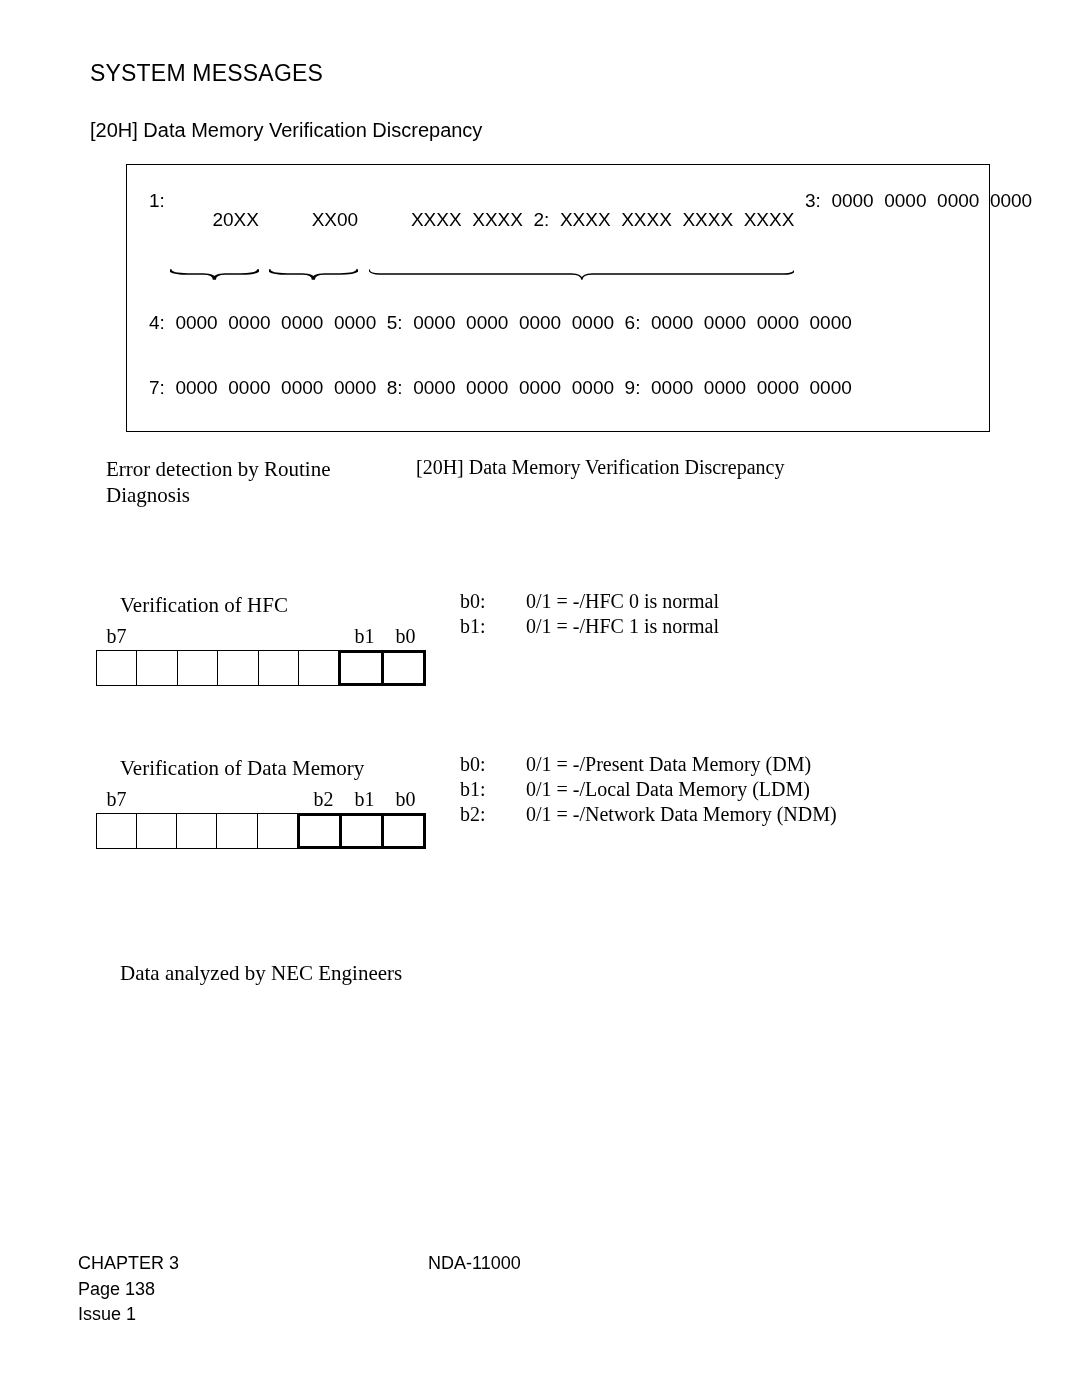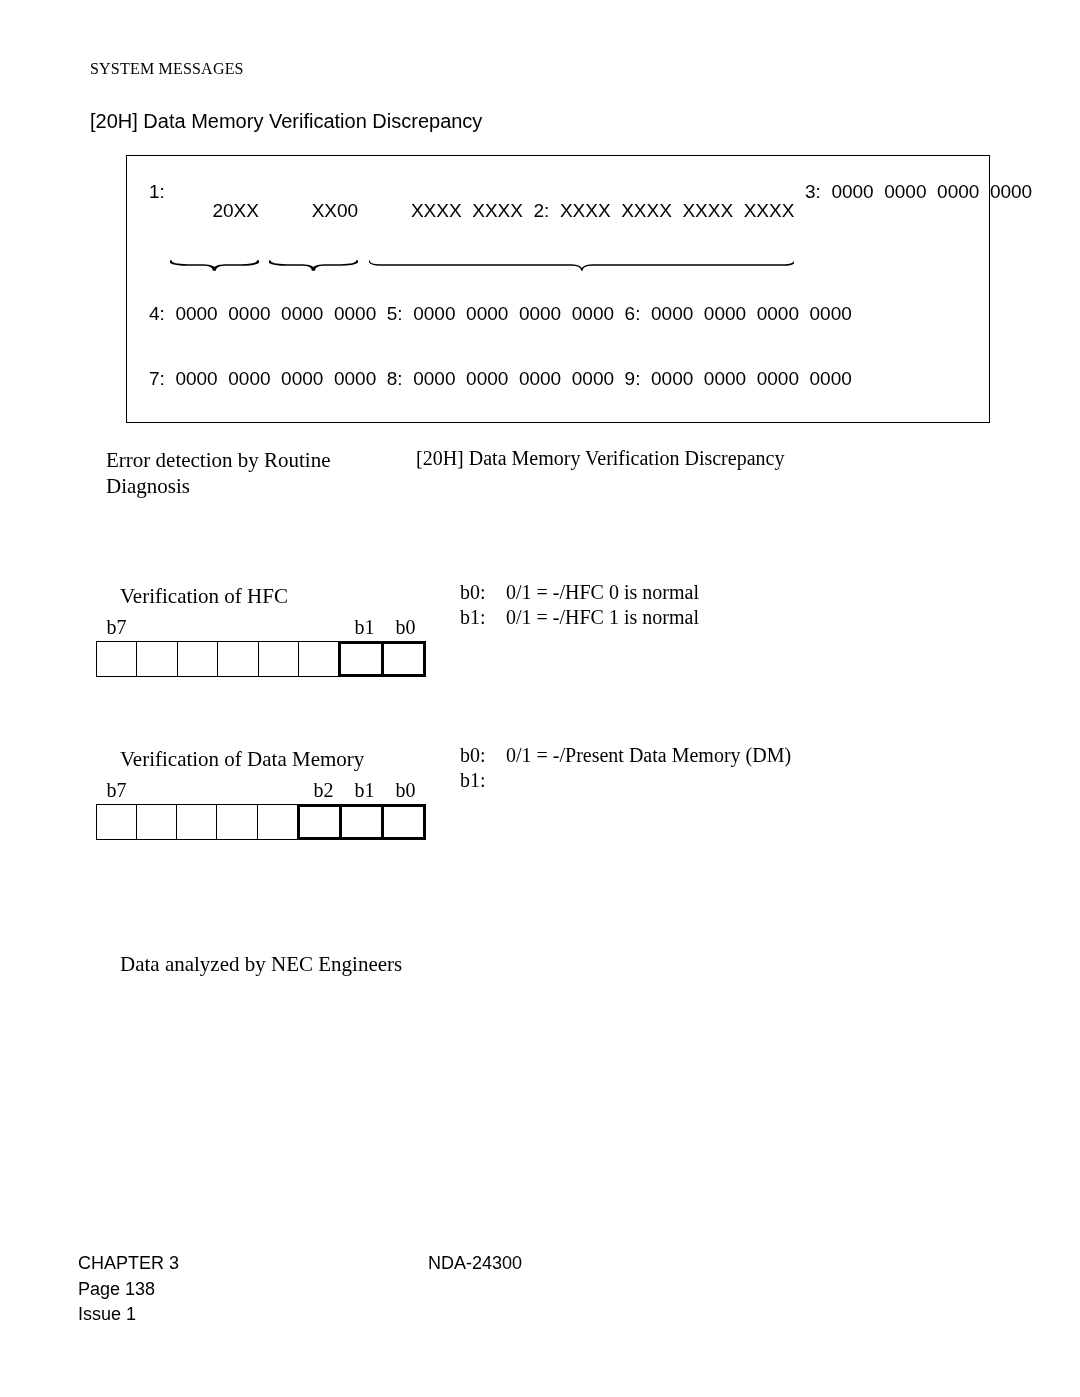--- a/index.html
+++ b/index.html
@@ -6,21 +6,21 @@
   body{
     width:1080px;height:1397px;
     font-family:"Helvetica Neue",Arial,sans-serif;
     color:#000;
     position:relative;
   }
   .page{
     padding:60px 90px 0 90px;
   }
   .hdr{
-    font-size:16px;letter-spacing:.2px;font-family:Liberation Serif, serif;
+    font-size:23px;letter-spacing:.2px;
   }
   .title{
     font-size:20px;margin-top:32px;
   }
   .box{
     margin:22px 0 0 36px;
     border:1px solid #000;
     padding:26px 22px 34px 22px;
     font-family:"Helvetica Neue",Arial,sans-serif;
     font-size:19px;
@@ -59,21 +59,21 @@
     display:flex;border:1px solid #000;border-right:none;height:34px;margin-top:2px;
   }
   .byte .cell{
     width:40px;border-right:1px solid #000;
   }
   .byte .cell.bold{
     border:3px solid #000;margin:-1px 0 -1px -1px;width:40px;
   }
   .byte .cell.bold + .cell.bold{margin-left:-3px}
   .defs{font-size:20px;line-height:1.25;margin-top:-4px}
-  .defs .row{display:flex;gap:12px}
+  .defs .row{display:flex;gap:32px}
   .defs .k{width:34px}
   .note{
     margin:112px 0 0 30px;
     font-family:"Times New Roman",serif;font-size:21px;
   }
   .footer{
     position:absolute;left:78px;bottom:70px;right:90px;
     font-size:18px;line-height:1.4;
     display:flex;
   }
@@ -185,28 +185,33 @@
           <div class="cell bold"></div>
         </div>
       </div>
       <div class="defs">
         <div class="row">
             <span class="k">b0:</span>
             <span>0/1 = -/Present Data Memory (DM)</span>
           </div>
         <div class="row">
             <span class="k">b1:</span>
+            <span>0/1 = -/Local Data Memory (LDM)</span>
+          </div>
+        <div class="row">
+            <span class="k">b2:</span>
+            <span>0/1 = -/Network Data Memory (NDM)</span>
           </div>
       </div>
     </div>
   </div>
 
   <div class="note">Data analyzed by NEC Engineers</div>
 </div>
 
 <div class="footer">
   <div class="fl">
     <div>CHAPTER 3</div>
     <div>Page 138</div>
     <div>Issue 1</div>
   </div>
-  <div>NDA-24300</div>
+  <div>NDA-11000</div>
 </div>
 
 </body></html>

